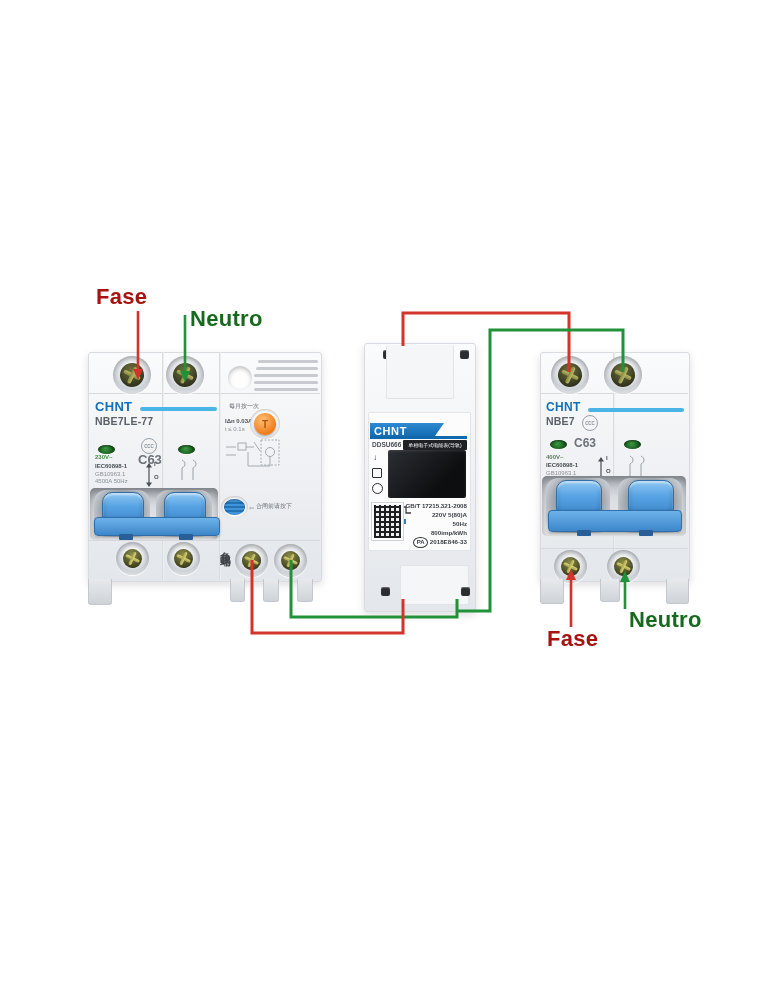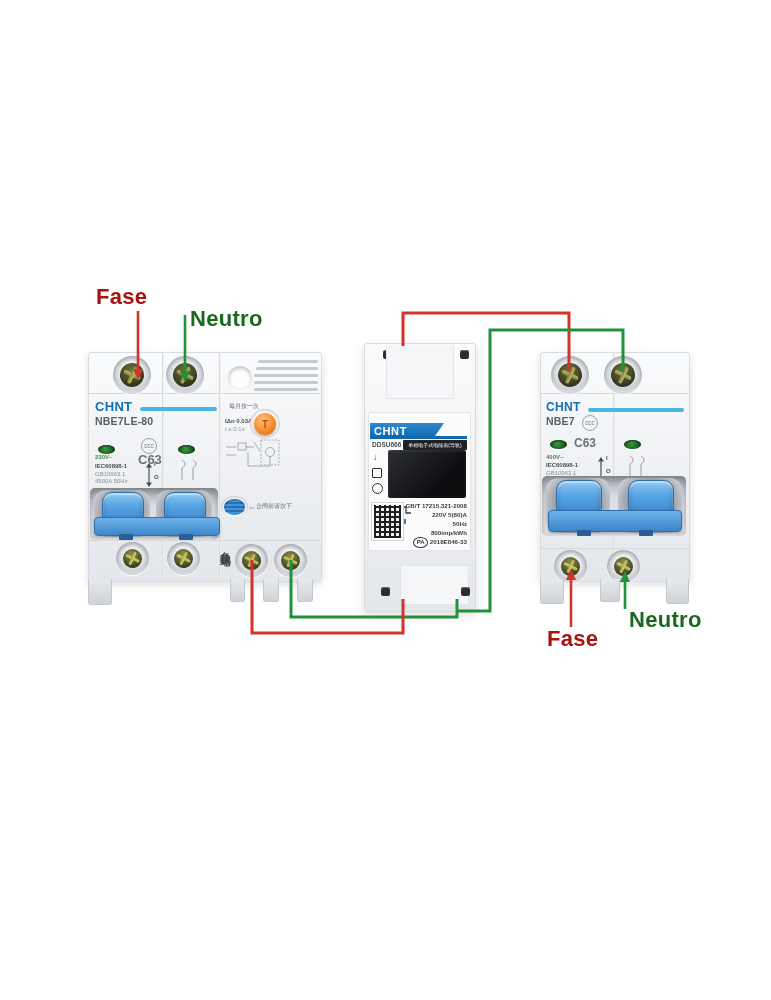--- a/index.html
+++ b/index.html
@@ -113,21 +113,21 @@
       </div>
     <div class="hole" style="left:140px;top:14px;"></div>
     <div class="vent" style="left:170px;top:8px;width:60px;"></div>
     <div class="vent" style="left:168px;top:15px;width:62px;"></div>
     <div class="vent" style="left:166px;top:22px;width:64px;"></div>
     <div class="vent" style="left:166px;top:29px;width:64px;"></div>
     <div class="vent" style="left:166px;top:36px;width:64px;"></div>
 
     <div class="brand-logo" style="left:7px;top:47px;">CHNT</div>
     <div class="cyan-stripe" style="left:52px;top:55px;width:77px;"></div>
-    <div class="model-label" style="left:7px;top:63px;">NBE7LE-80</div>
+    <div class="model-label" style="left:7px;top:63px;">NBE7LE-77</div>
     <div class="led" style="left:10px;top:93px;"></div>
     <div class="ccc" style="left:53px;top:86px;">CCC</div>
     <div class="rating" style="left:50px;top:100px;">C63</div>
     <div class="spec g" style="left:7px;top:102px;">230V~</div>
     <div class="spec b" style="left:7px;top:111px;">IEC60898-1</div>
     <div class="spec" style="left:7px;top:119px;">GB10963.1</div>
     <div class="spec" style="left:7px;top:126px;">4500A 50Hz</div>
     <svg class="abs" style="left:56px;top:110px;" width="10" height="26">
       <path d="M5 5 V21" stroke="#4a4f54" stroke-width="1.2"></path>
         <path d="M5 1 l3 4.5 h-6 z" fill="#4a4f54"></path>

